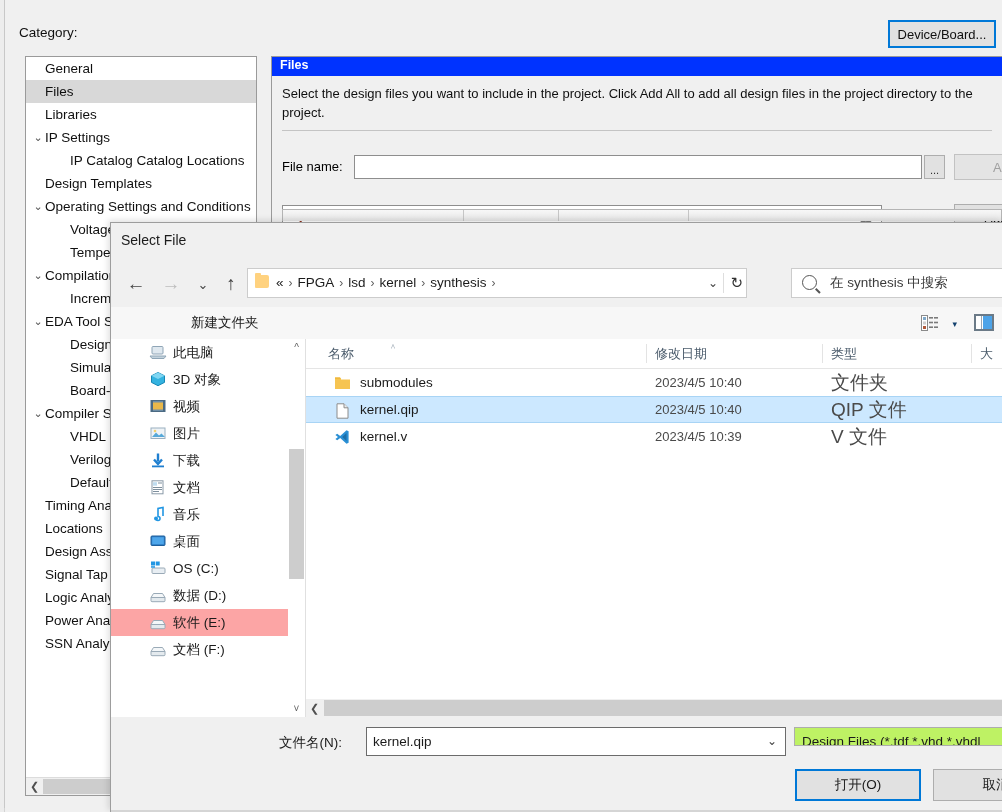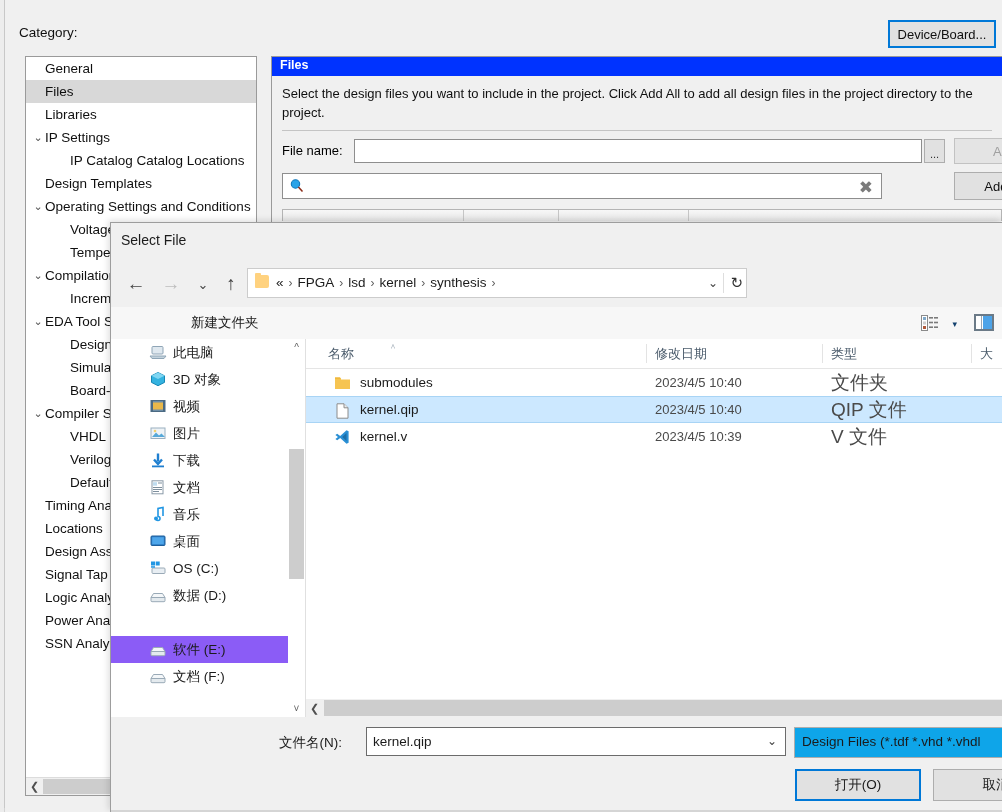--- a/index.html
+++ b/index.html
@@ -40,21 +40,21 @@
   .tree-hscroll .arrow{position:absolute;left:0;top:0;width:17px;height:17px;line-height:17px;text-align:center;font-size:11px;color:#505050;background:#f0f0f0;}
   .tree-hscroll .thumb{position:absolute;left:17px;top:1px;height:15px;width:150px;background:#cdcdcd;}
 
   
   #files-panel{position:absolute;left:266px;top:56px;right:0;height:170px;background:#f0f0f0;
      border:1px solid #9a9a9a;border-right:none;box-sizing:border-box;}
   #files-title{height:19px;background:#0033ff;color:#fff;font-size:12.5px;font-weight:bold;
      padding:1px 0 0 8px;box-sizing:border-box;}
   #files-desc{padding:8px 6px 0 10px;font-size:13px;line-height:19px;color:#101010;}
   #files-divider{height:1px;background:#c4c4c4;margin:8px 10px 0 10px;}
-  .files-row{position:relative;height:26px;margin-top:8px;text-align:right;}
+  .files-row{position:relative;height:26px;margin-top:24px;text-align:right;}
   #fn-label{position:absolute;left:10px;top:4px;font-size:13px;}
   #fn-input{position:absolute;left:82px;top:0;width:568px;height:24px;background:#fff;border:1px solid #8e8e8e;box-sizing:border-box;}
   #fn-browse{position:absolute;left:652px;top:0;width:21px;height:24px;background:#e1e1e1;border:1px solid #adadad;
       font-size:11px;color:#333;display:flex;align-items:flex-end;justify-content:center;box-sizing:border-box;padding-bottom:2px;}
   #add-btn{position:absolute;left:682px;top:-1px;width:101px;height:26px;background:#e4e4e4;border:1px solid #c2c2c2;
       color:#a0a0a0;font-size:13px;display:flex;align-items:center;justify-content:center;box-sizing:border-box;}
   #search-box{position:absolute;left:10px;top:0;width:600px;height:26px;background:#fff;border:1px solid #8e8e8e;box-sizing:border-box;}
   #search-icon{position:absolute;left:6px;top:4px;width:16px;height:16px;}
   #clear-icon{position:absolute;right:8px;top:3px;font-size:17px;color:#7b7b7b;font-weight:bold;}
   #addall-btn{position:absolute;left:682px;top:-1px;width:101px;height:28px;background:#e1e1e1;border:1px solid #adadad;
@@ -99,21 +99,21 @@
   #tb-newfolder{position:absolute;left:80px;top:7px;font-size:13.5px;color:#1b1b1b;}
   #tb-viewicon{position:absolute;right:64px;top:8px;width:17px;height:16px;}
   #tb-viewcaret{position:absolute;right:45px;top:12px;font-size:9px;color:#13416e;}
   #tb-preview{position:absolute;right:8px;top:7px;width:20px;height:17px;border:2px solid #6b7a87;box-sizing:border-box;background:#fff;}
   #tb-preview .pv-right{position:absolute;right:0;top:0;bottom:0;width:9px;background:#4da3e8;}
   #tb-preview .pv-line{position:absolute;left:5px;top:0;bottom:0;width:1px;background:#9aa6b2;}
 
   
   #navpane{position:absolute;left:0;top:116px;width:194px;bottom:95px;background:#fff;overflow:hidden;}
   .np-item{position:relative;height:27px;line-height:27px;font-size:13.5px;color:#1b1b1b;white-space:nowrap;text-decoration:underline;}
-  .np-item.sel{background:#8b5cf6;margin-top:27px;}
+  .np-item.sel{background:#fca5a5;}
   .np-item .np-ico{position:absolute;left:38px;top:5px;width:18px;height:17px;}
   .np-item .np-lbl{position:absolute;left:62px;top:0;}
   .np-scroll{position:absolute;right:0;top:0;bottom:0;width:17px;background:#fff;}
   .np-scroll .up,.np-scroll .dn{position:absolute;left:0;width:17px;height:17px;text-align:center;line-height:17px;font-size:10px;color:#606060;}
   .np-scroll .up{top:0;}
   .np-scroll .dn{bottom:0;}
   .np-scroll .thumb{position:absolute;left:1px;width:15px;top:110px;height:130px;background:#cdcdcd;}
   #navpane-sep{position:absolute;left:194px;top:116px;bottom:95px;width:1px;background:#e0e0e0;}
 
   
@@ -131,21 +131,21 @@
   #fl-hscroll{position:absolute;left:0;right:0;bottom:0;height:18px;background:#f0f0f0;}
   #fl-hscroll .larrow{position:absolute;left:0;top:0;width:17px;height:18px;line-height:18px;text-align:center;font-size:11px;color:#505050;}
   #fl-hscroll .hthumb{position:absolute;left:18px;right:0;top:1px;height:16px;background:#cdcdcd;}
 
   
   #dlg-bottom{position:absolute;left:0;right:0;bottom:0;height:95px;background:#f0f0f0;}
   #fname-label{position:absolute;left:168px;top:17px;font-size:13.5px;color:#1b1b1b;}
   #fname-input{position:absolute;left:255px;top:10px;width:420px;height:29px;background:#fff;border:1px solid #6b6b6b;box-sizing:border-box;}
   #fname-value{position:absolute;left:6px;top:0;height:27px;line-height:27px;font-size:13.5px;color:#1b1b1b;}
   #fname-chev{position:absolute;right:8px;top:0;height:27px;line-height:27px;font-size:12px;color:#444;}
-  #filetype{position:absolute;left:683px;top:10px;right:0;height:31px;background:#0ea5e9;border:1px solid #adadad;border-right:none;box-sizing:border-box;
+  #filetype{position:absolute;left:683px;top:10px;right:0;height:19px;background:#bef264;border:1px solid #adadad;border-right:none;box-sizing:border-box;
       font-size:13.5px;color:#1b1b1b;line-height:27px;padding-left:7px;white-space:nowrap;overflow:hidden;}
   #open-btn{position:absolute;left:684px;top:52px;width:126px;height:32px;background:#e1e1e1;border:2px solid #0078d7;
       box-sizing:border-box;display:flex;align-items:center;justify-content:center;font-size:13.5px;color:#1b1b1b;}
   #cancel-btn{position:absolute;left:822px;top:52px;width:126px;height:32px;background:#e1e1e1;border:1px solid #adadad;
       box-sizing:border-box;display:flex;align-items:center;justify-content:center;font-size:13.5px;color:#1b1b1b;}
   #dlg-bottomline{position:absolute;left:0;right:0;bottom:0;height:2px;background:#d5d5d5;}
 </style>
 </head>
 <body>
 
@@ -293,20 +293,24 @@
     <div class="navbtn" id="nav-up">↑</div>
 
     <div id="breadcrumb">
       <div id="bc-folder"></div>
       <div id="bc-path"><span>«</span><span class="sep">›</span><span>FPGA</span><span class="sep">›</span><span>lsd</span><span class="sep">›</span><span>kernel</span><span class="sep">›</span><span>synthesis</span><span class="sep">›</span></div>
       <div id="bc-chev">⌄</div>
       <div id="bc-divider"></div>
       <div id="bc-refresh">↻</div>
     </div>
 
+    <div id="searchbar">
+      <div id="sb-icon"></div>
+      <div id="sb-text">在 synthesis 中搜索</div>
+    </div>
   </div>
 
   <div id="toolbar">
     <div id="tb-organize">
       <span>组织</span><span class="caret">▾</span>
     </div>
     <div id="tb-newfolder">新建文件夹</div>
     <svg id="tb-viewicon" viewBox="0 0 17 16">
       <rect x="0.5" y="0.5" width="6" height="15" fill="#fff" stroke="#8a8a8a"></rect>
       <rect x="2" y="2" width="3" height="3" fill="#7fa8c9"></rect>

